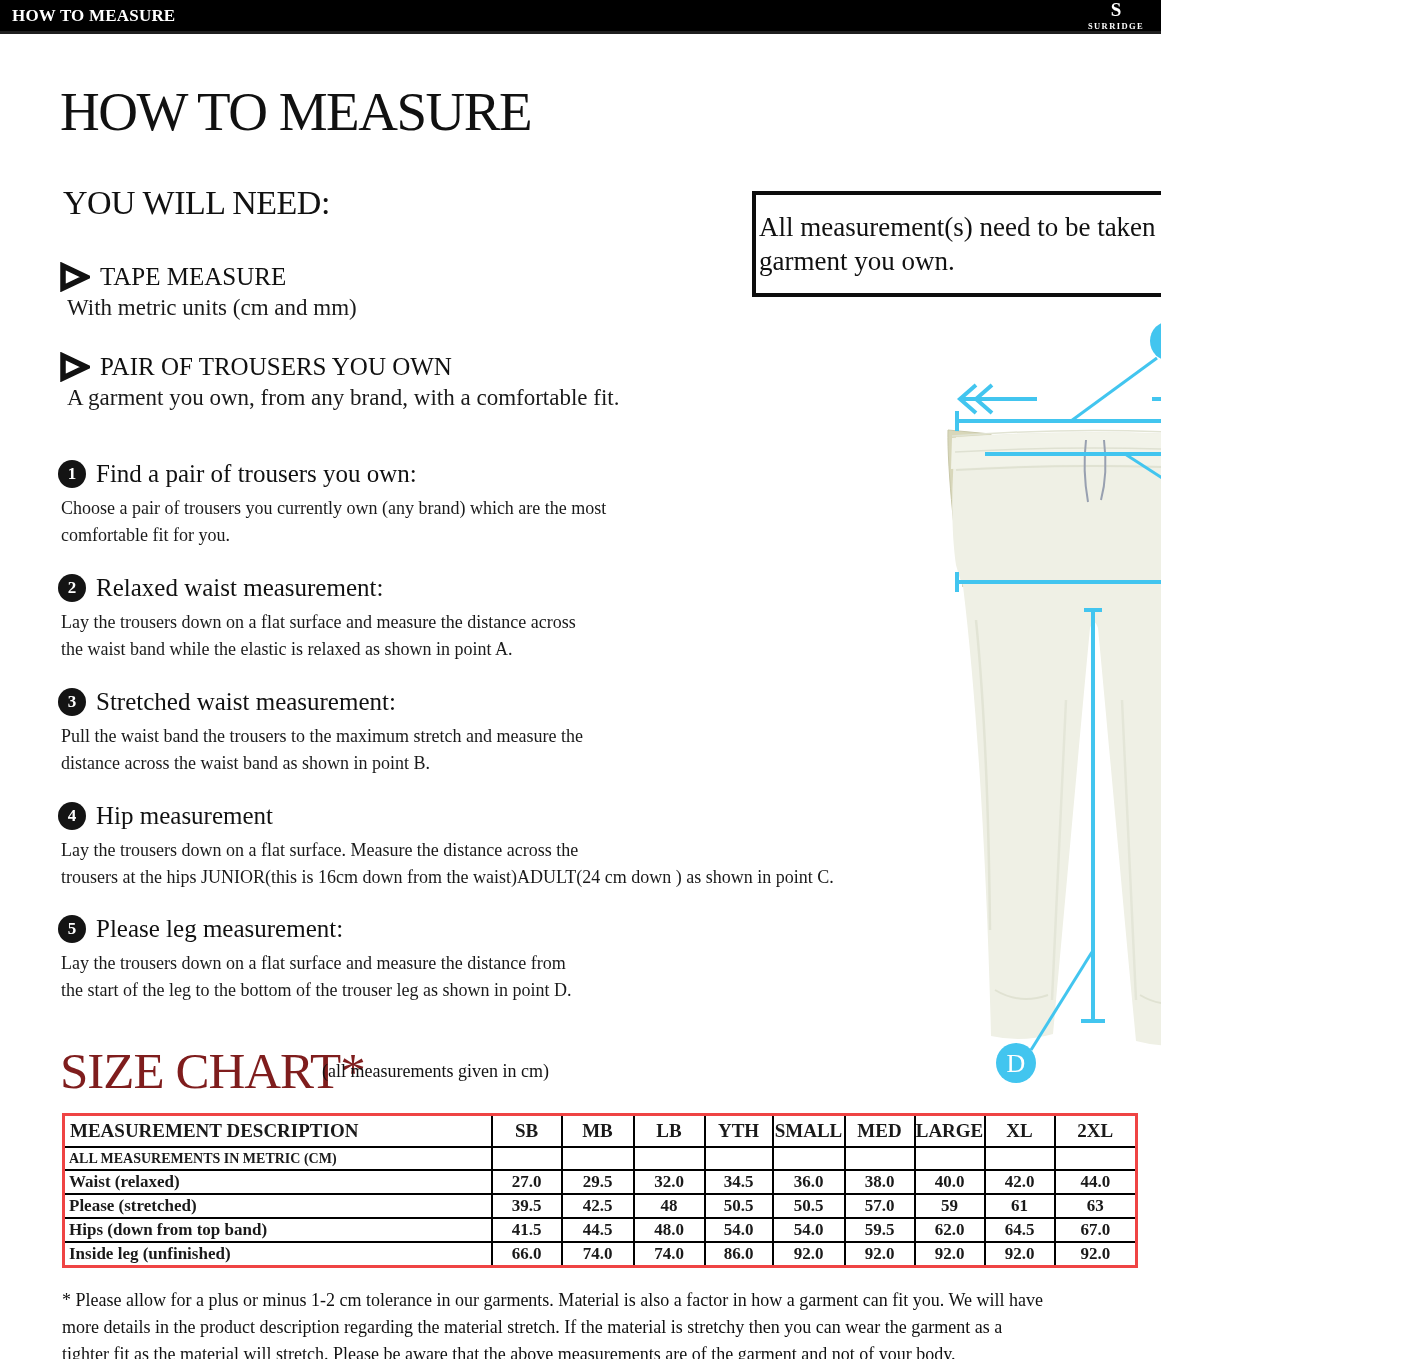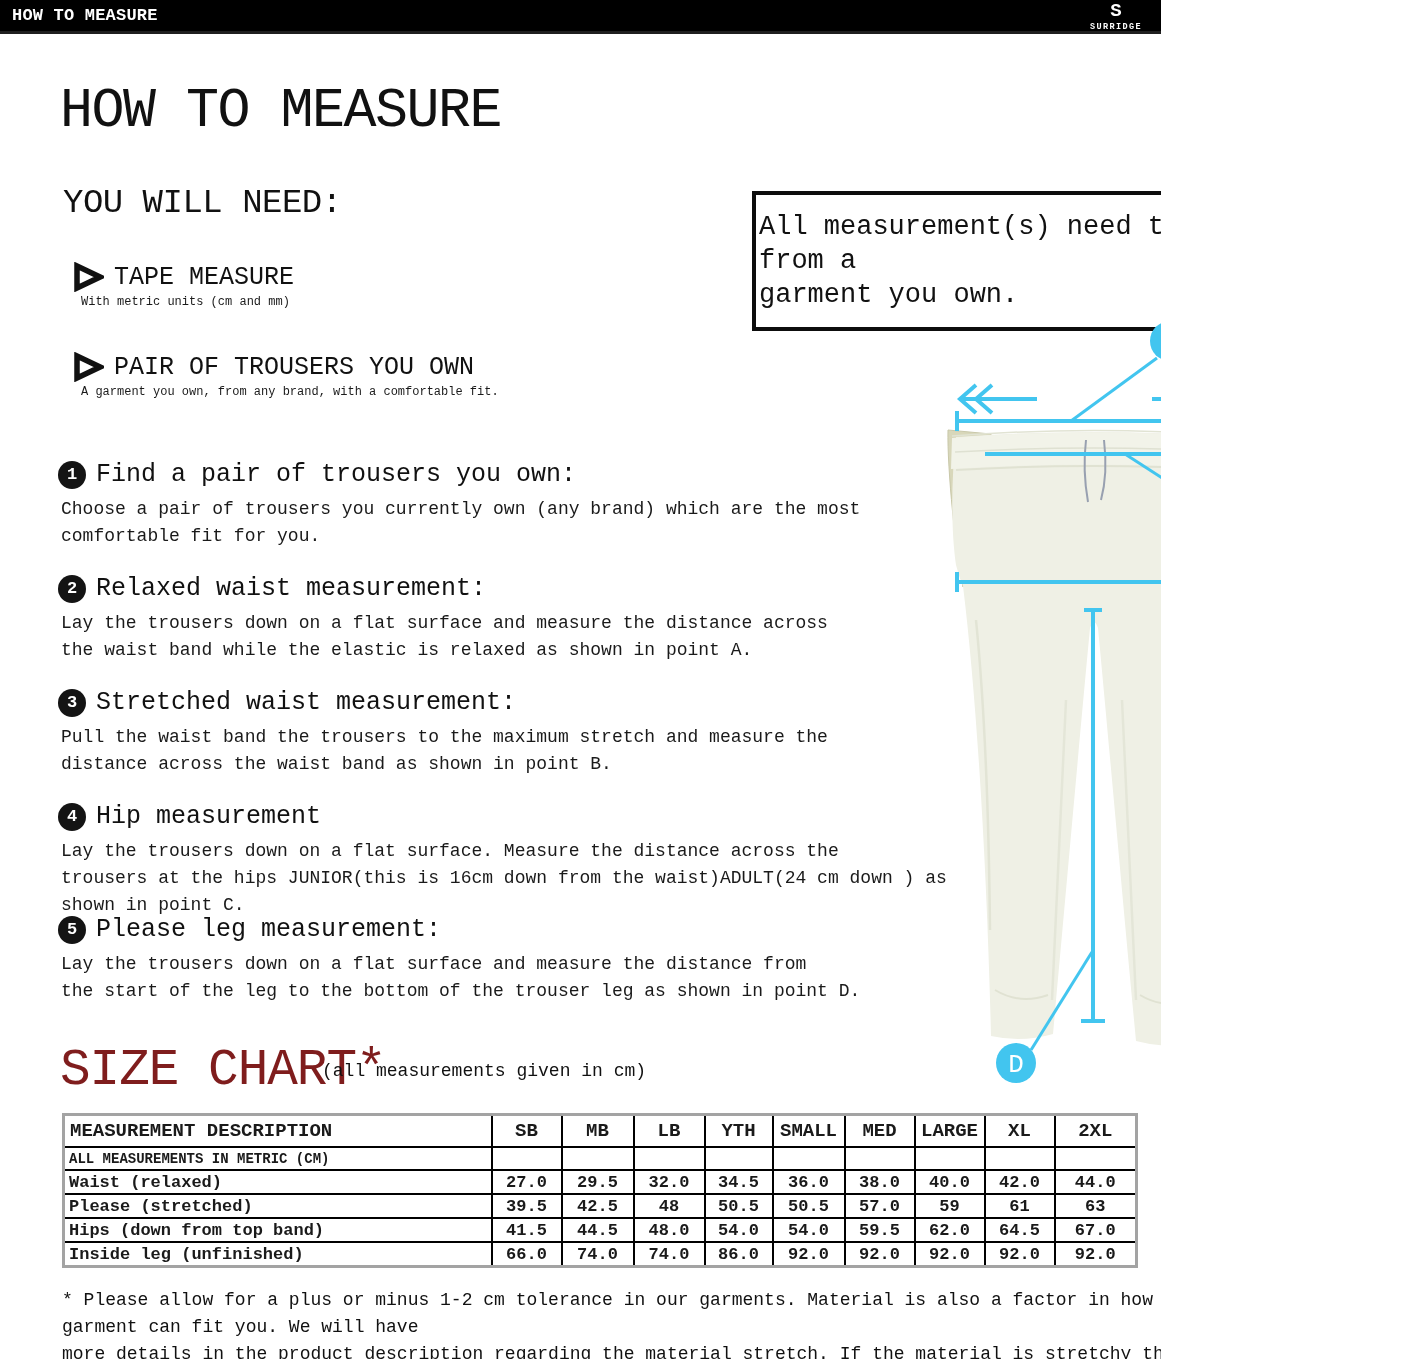--- a/index.html
+++ b/index.html
@@ -1,57 +1,57 @@
 <!DOCTYPE html>
 <html><head>
 <meta charset="utf-8">
 <style>
   html,body{margin:0;padding:0;background:#fff;}
   .page{
     position:relative;width:1161px;height:1359px;background:#ffffff;
-    font-family:Liberation Mono, monospace;color:#1a1a1a;overflow:hidden;
+    font-family:Liberation Serif, serif;color:#1a1a1a;overflow:hidden;
   }
   
   .topbar{
     position:absolute;left:0;top:0;width:100%;height:34px;background:#000;
     border-bottom:3px solid #1f1f1f;display:flex;align-items:center;
     justify-content:space-between;padding:0 12px;box-sizing:border-box;color:#fff;
   }
   .topbar-title{font-size:17px;font-weight:bold;letter-spacing:.2px;}
   
   .main-title{position:absolute;left:60px;top:80px;font-size:55px;letter-spacing:-1.5px;color:#111;}
   .ywn-heading{position:absolute;left:63px;top:184px;font-size:34px;letter-spacing:-.5px;color:#111;}
   
-  .need-item{position:absolute;left:72px;width:640px;}
+  .need-item{position:absolute;left:58px;width:640px;}
   .need-item.first{top:262px;}
   .need-item.second{top:352px;}
   .need-head{display:flex;align-items:center;gap:10px;}
   .need-label{font-size:25px;color:#111;}
-  .need-sub{font-size:12px;margin:3px 0 0 9px;color:#1a1a1a;}
+  .need-sub{font-size:23px;margin:3px 0 0 9px;color:#1a1a1a;}
   
   .step{position:absolute;left:58px;width:900px;}
   .step-head{display:flex;align-items:center;gap:10px;}
   .step-num{
     width:28px;height:28px;border-radius:50%;background:#141414;color:#fff;
     font-size:17px;font-weight:bold;display:flex;align-items:center;justify-content:center;flex:0 0 28px;
   }
   .step-title{font-size:25px;color:#111;}
   .step-body{margin:7px 0 0 3px;font-size:18px;line-height:27px;white-space:pre-line;}
   
   .note-box{
     position:absolute;left:752px;top:191px;width:604px;box-sizing:border-box;
     border:4px solid #0d0d0d;padding:15px 3px;font-size:27px;line-height:34px;
     white-space:pre-line;color:#111;
   }
   
   .chart-title{position:absolute;left:60px;top:1042px;font-size:51px;letter-spacing:-1px;color:#7f1d1d;text-align:center;}
   .chart-note{position:absolute;left:322px;top:1061px;font-size:18px;color:#111;}
   table.size-chart{
     position:absolute;left:62px;top:1113px;border-collapse:collapse;table-layout:fixed;
-    width:1073px;border:3px solid #a3a3a3;
+    width:1073px;border:3px solid #ef4444;
   }
   table.size-chart th,table.size-chart td{border:2px solid #000;padding:0;overflow:hidden;}
   table.size-chart th{height:30px;font-size:19px;font-weight:bold;text-align:center;}
   table.size-chart th.desc{text-align:left;padding-left:5px;}
   tr.metric-row td{height:21px;font-size:14px;font-weight:bold;text-align:left;padding-left:4px;}
   tr.data-row td{height:22px;font-size:17px;font-weight:bold;}
   tr.data-row td.lbl{text-align:left;padding-left:4px;}
   tr.data-row td.val{text-align:center;border-radius:9px;}
   
   .footnote{

